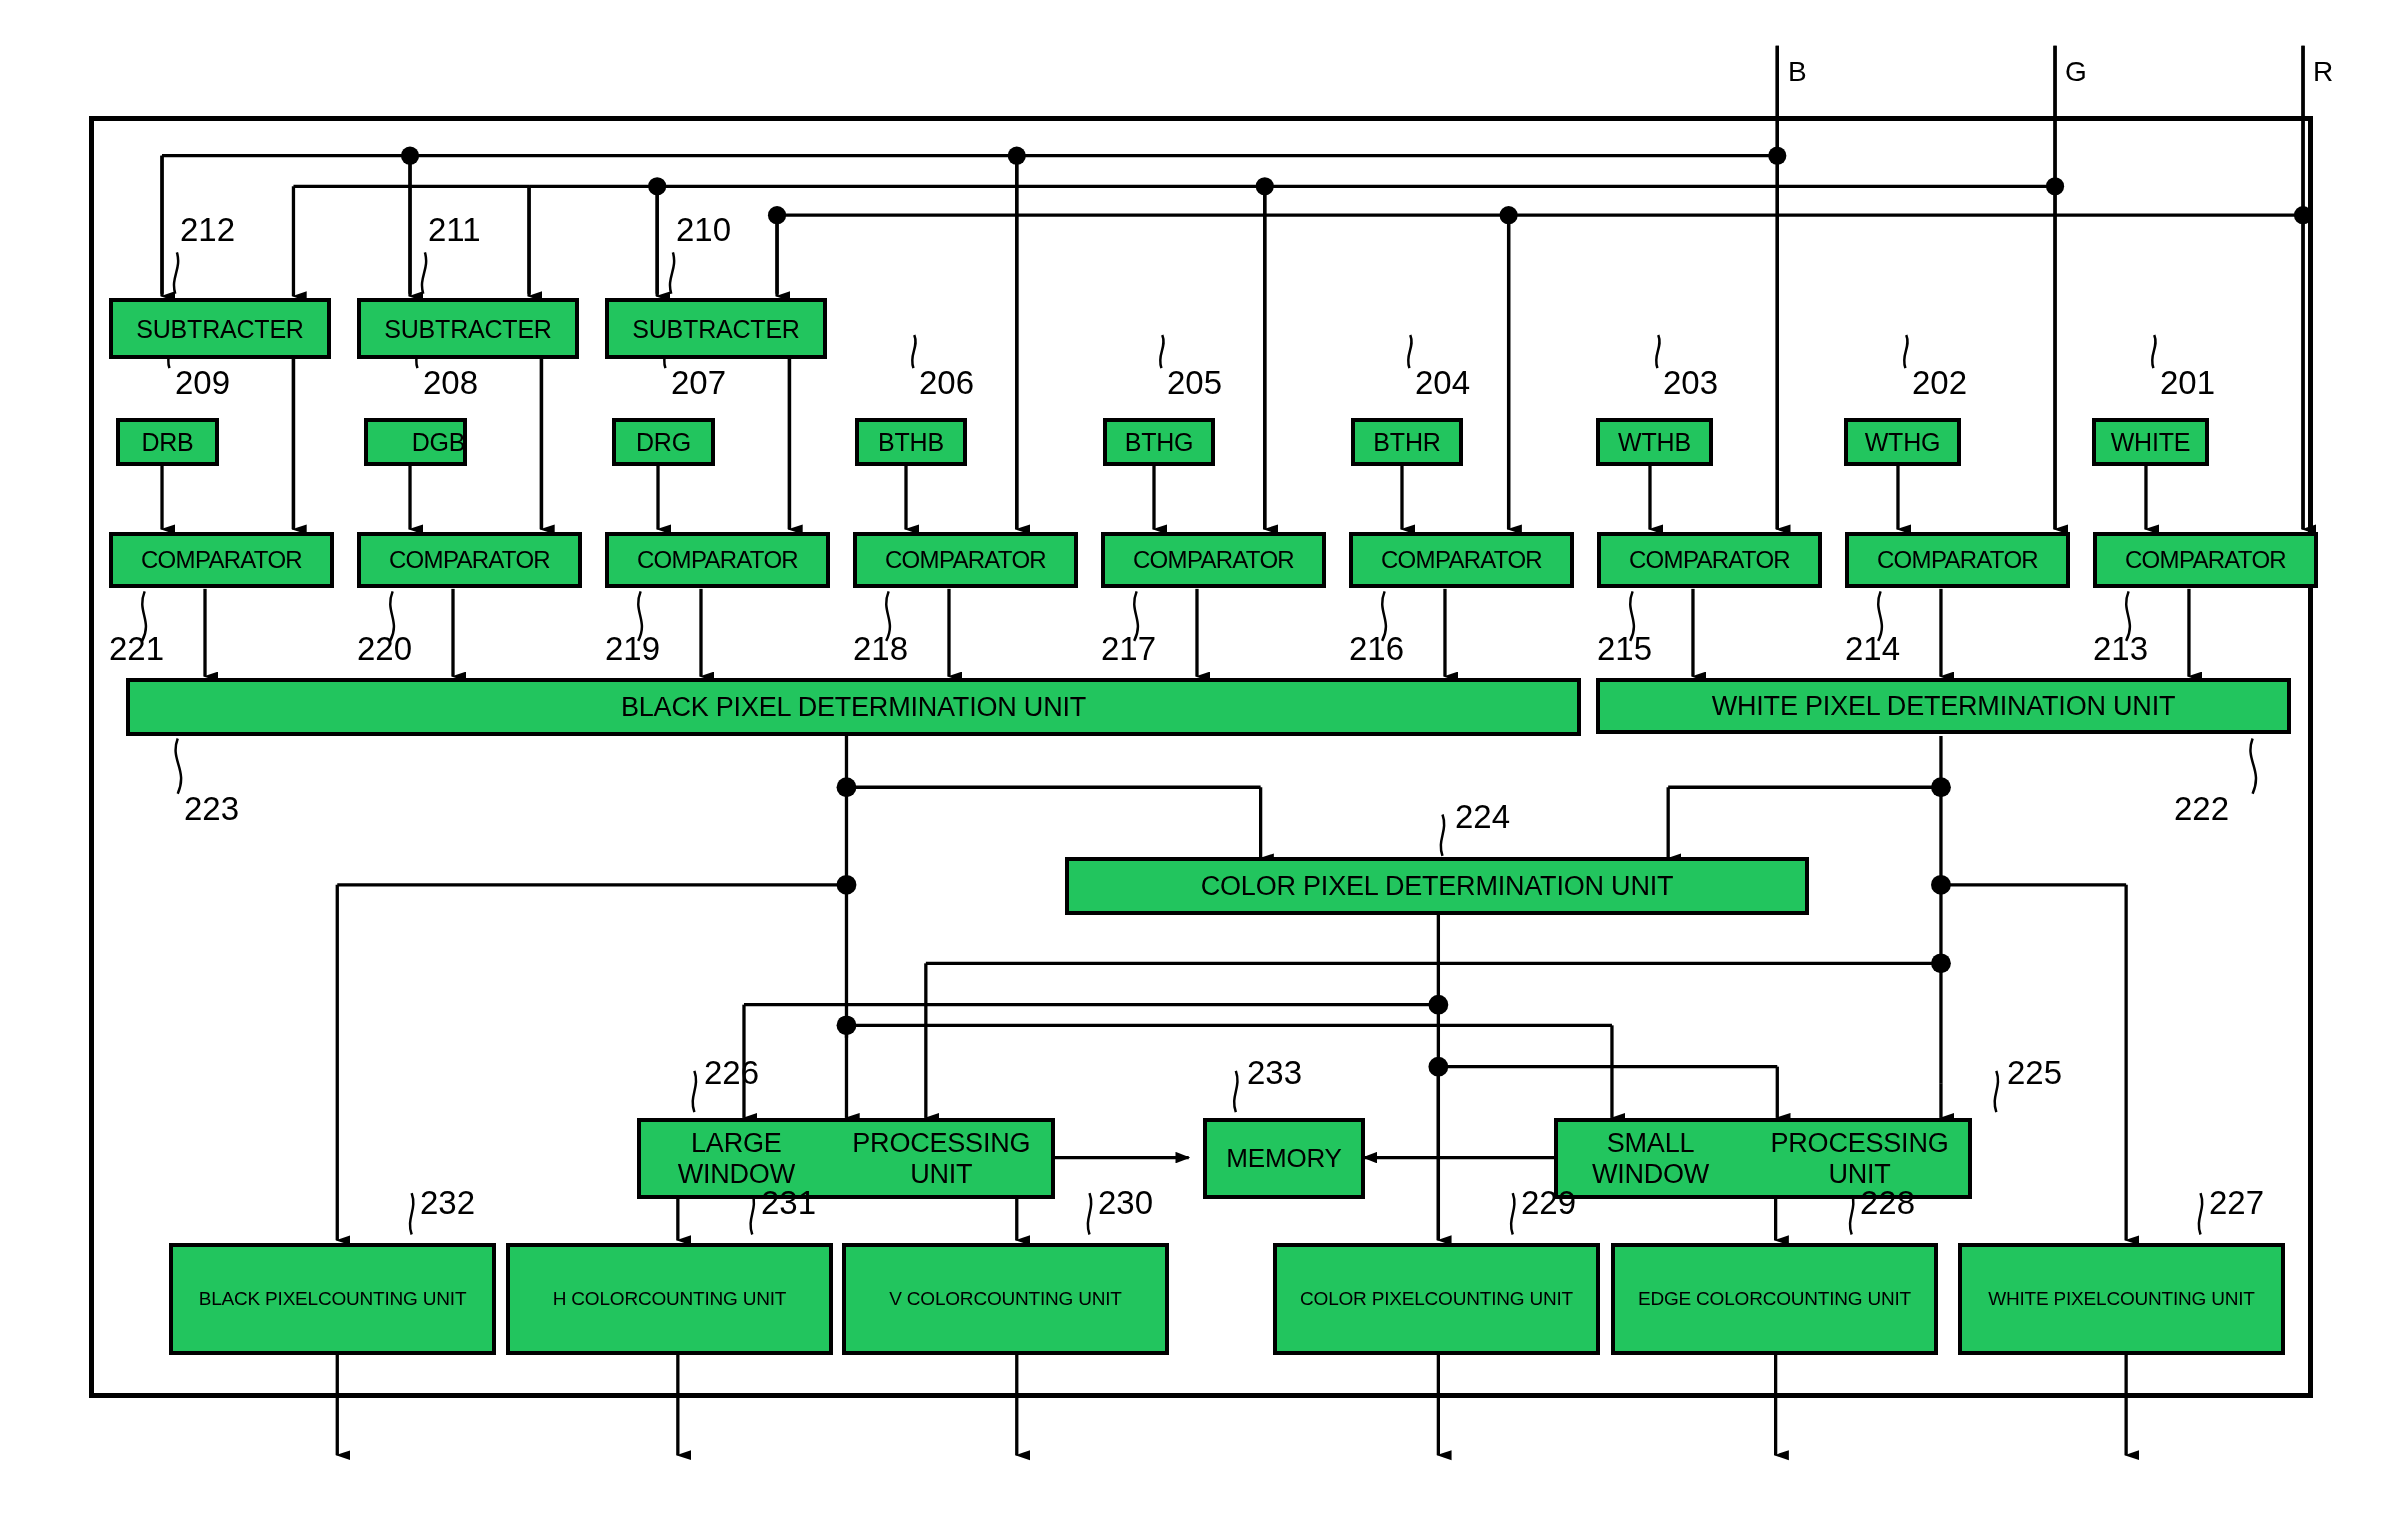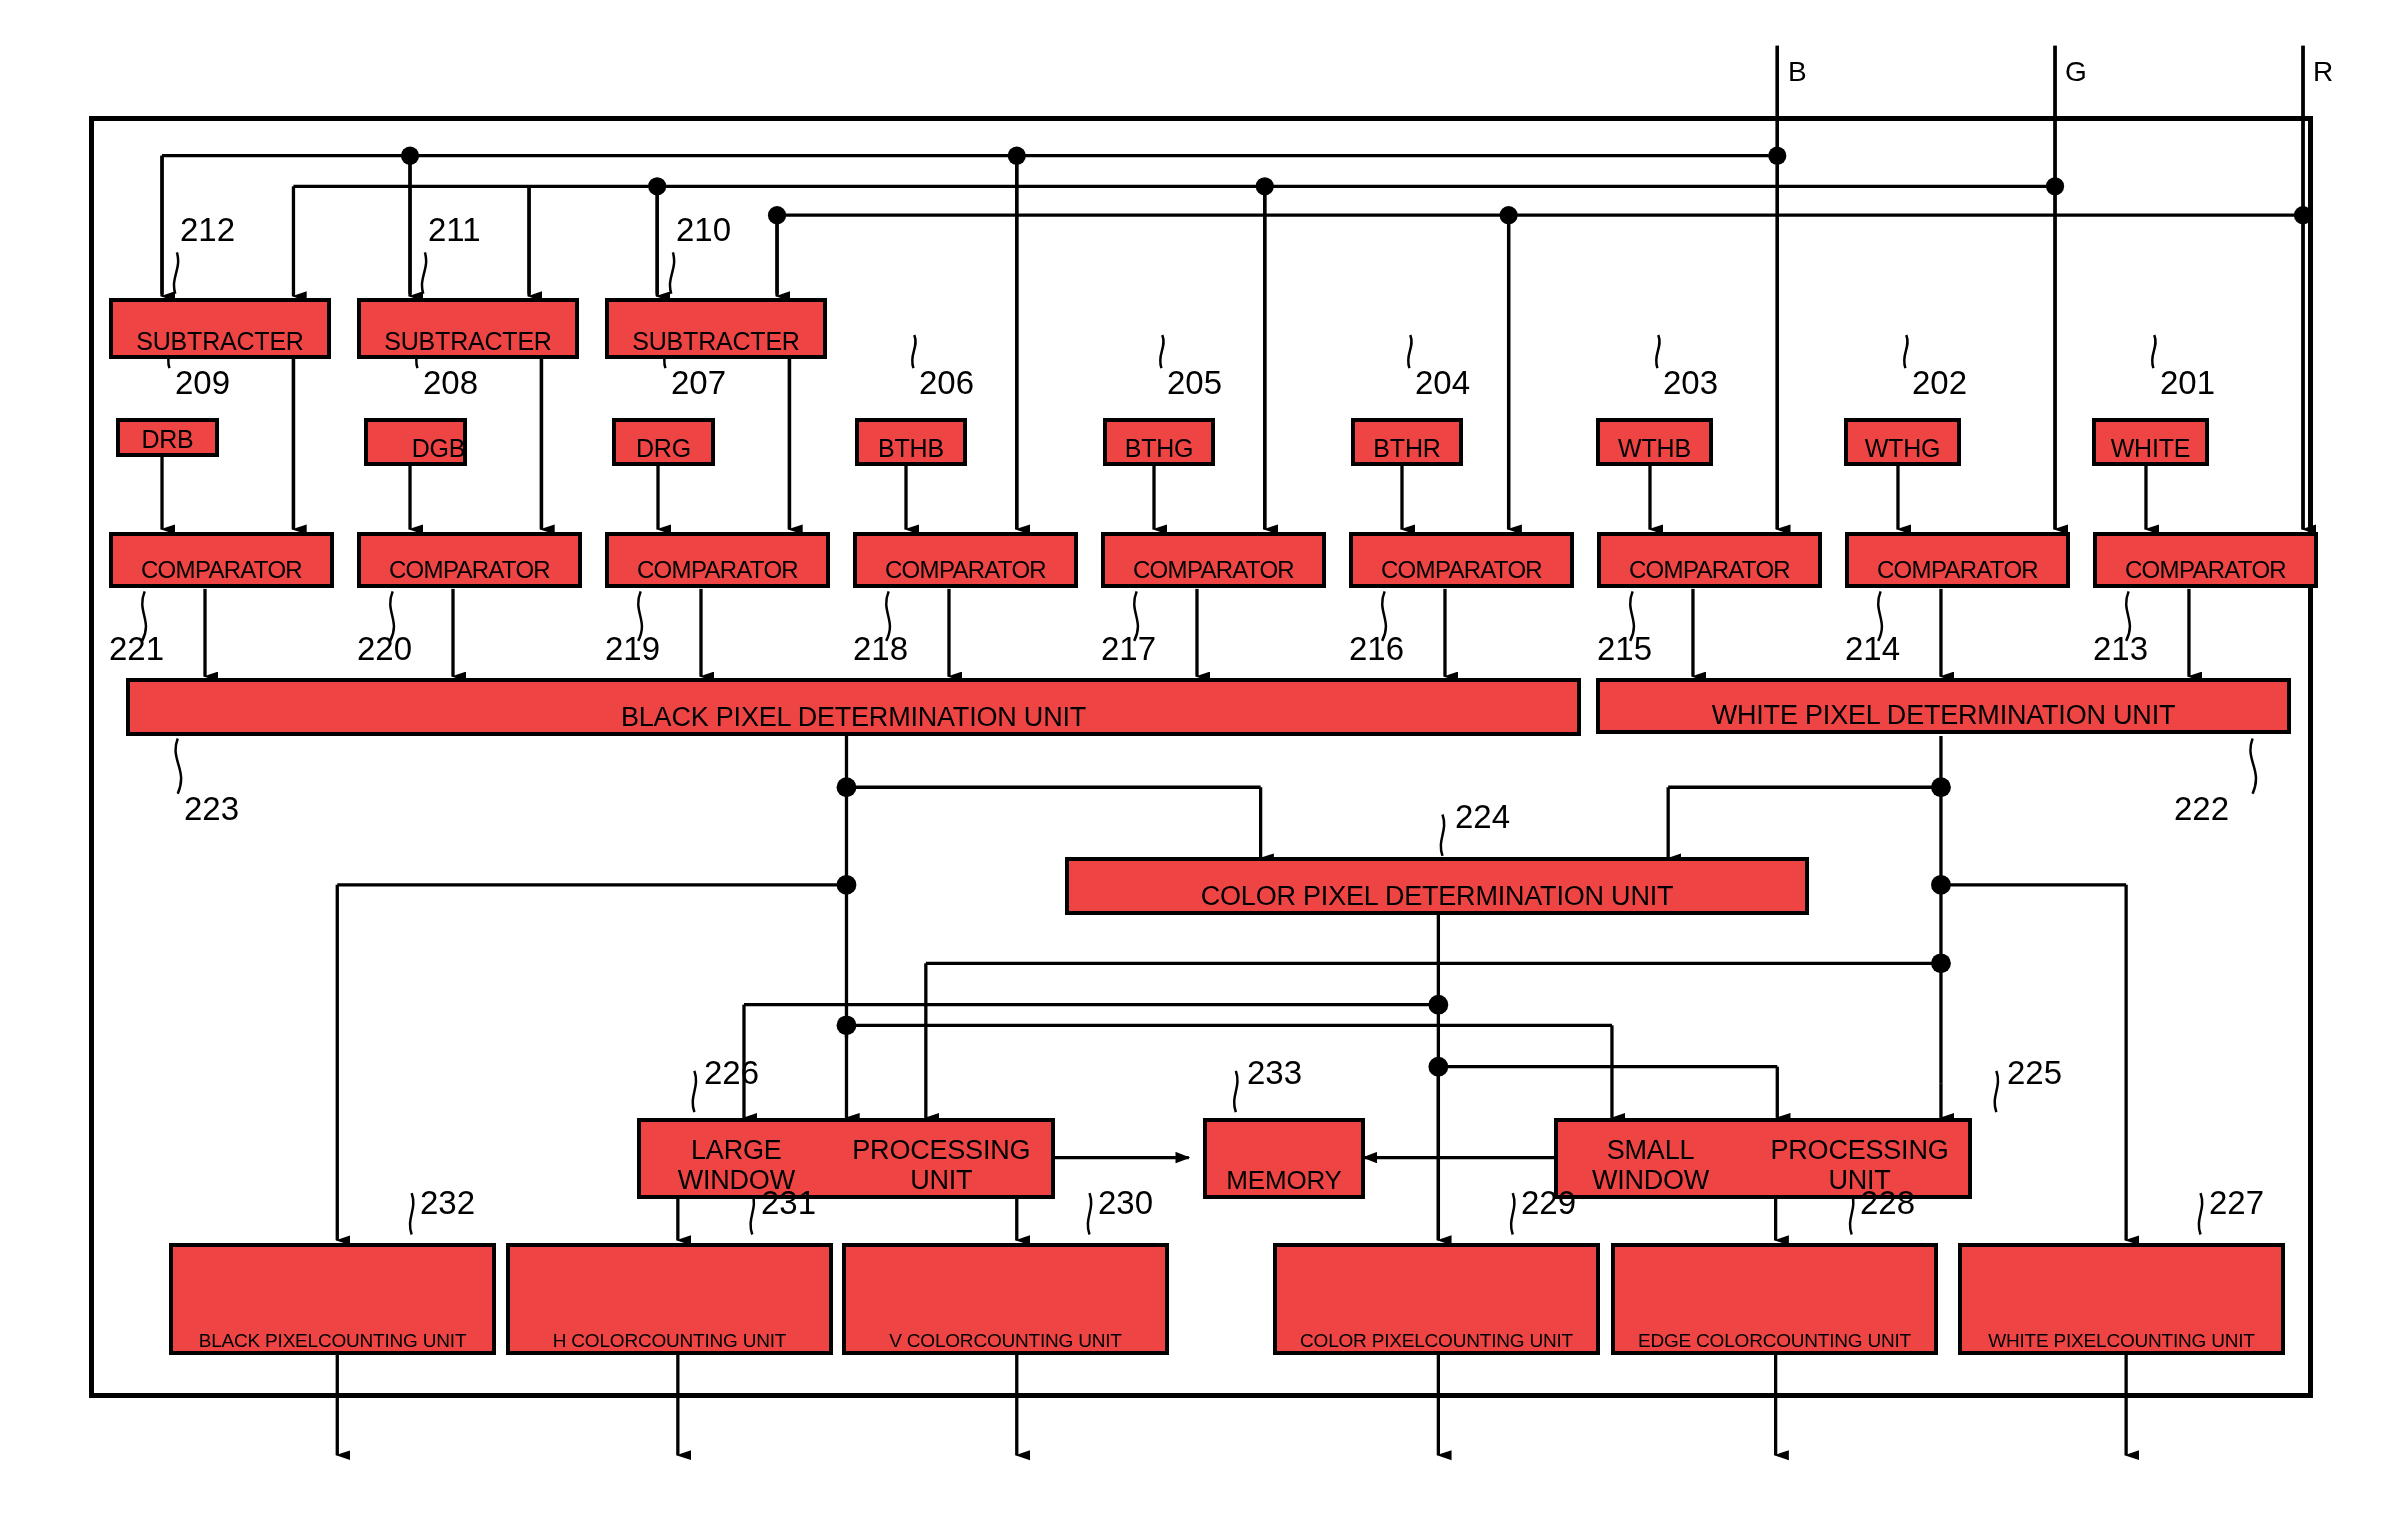--- a/index.html
+++ b/index.html
@@ -20,23 +20,23 @@
     position: absolute;
     left: 0; top: 0;
     width: 2389px;
     height: 1534px;
     pointer-events: none;
   }
   .box {
     position: absolute;
     box-sizing: border-box;
     border: 4.1px solid #000;
-    background: #ef4444;
+    background: #22c55e;
     display: flex;
-    align-items: flex-end;
+    align-items: center;
     justify-content: center;
     text-align: center;
     color: #000;
     line-height: 1.12;
     letter-spacing: -0.2px;
     z-index: 3;
   }
   .box.sub   { font-size: 25px; }
   .box.thr   { font-size: 25px; }
   .box.cmp   { font-size: 24px; letter-spacing: -0.7px; }
@@ -273,21 +273,21 @@
     <span>SUBTRACTER</span>
   </div>
   <div class="box sub" style="left:605px; top:298px; width:222px; height:61px;">
     <span>SUBTRACTER</span>
   </div>
 
   <div class="reflabel" style="left:180px; top:211px;">212</div>
   <div class="reflabel" style="left:428px; top:211px;">211</div>
   <div class="reflabel" style="left:676px; top:211px;">210</div>
 
-  <div class="box thr" style="left:116px; top:418px; width:103px; height:39px;">
+  <div class="box thr" style="left:116px; top:418px; width:103px; height:48px;">
     <span>DRB</span>
   </div>
   <div class="box thr" style="left:364px; top:418px; width:103px; height:48px;padding-left:46px;">
     <span>DGB</span>
   </div>
   <div class="box thr" style="left:612px; top:418px; width:103px; height:48px;">
     <span>DRG</span>
   </div>
   <div class="box thr" style="left:855px; top:418px; width:112px; height:48px;">
     <span>BTHB</span>

